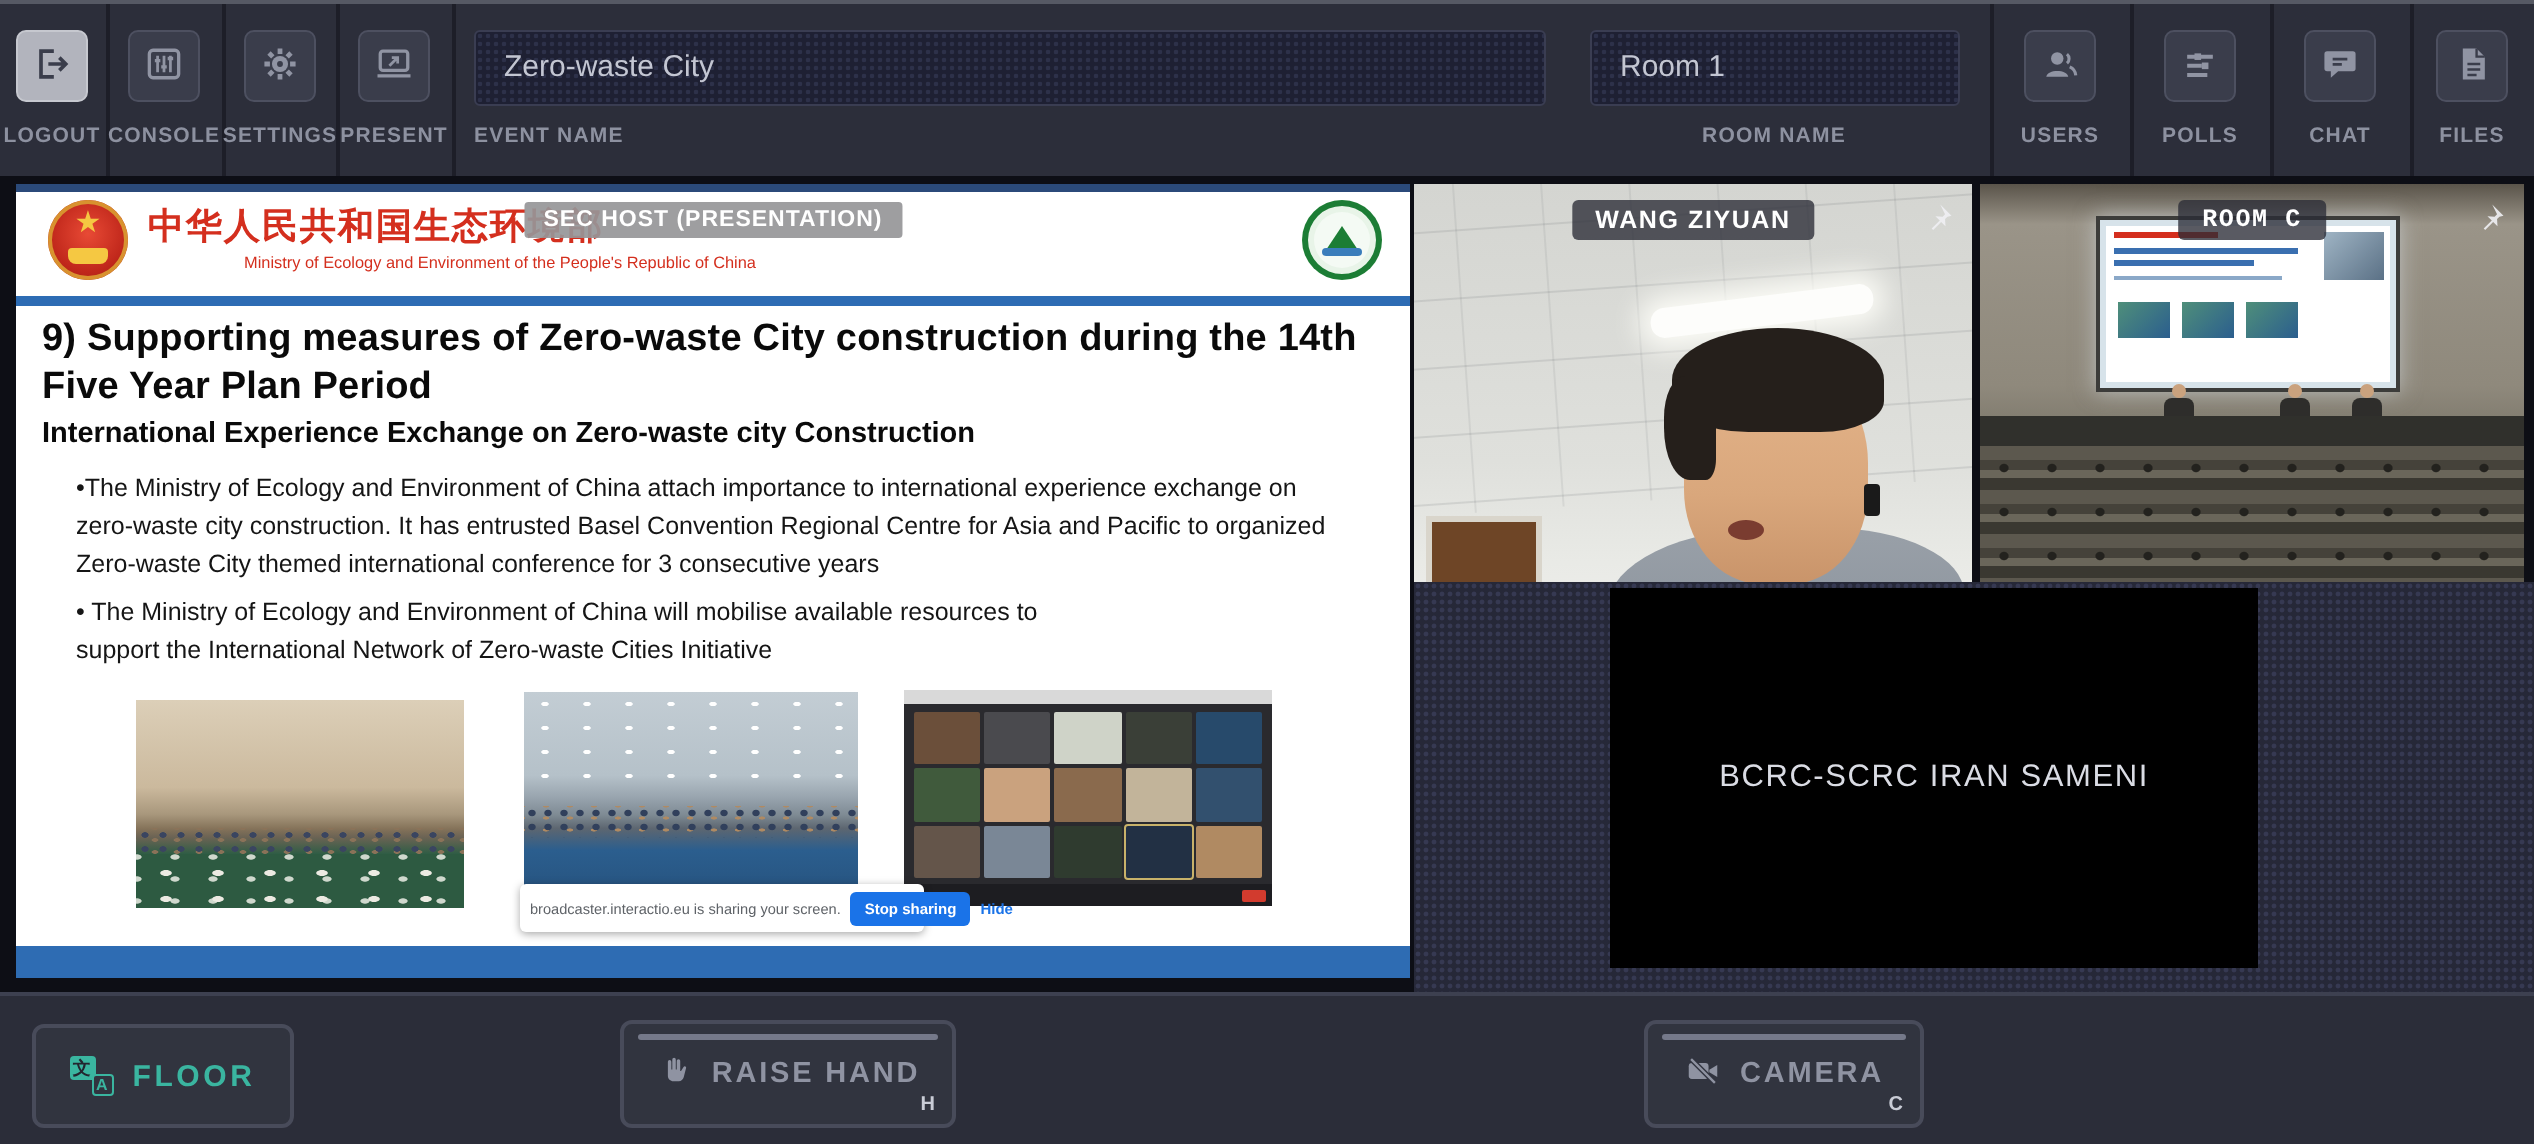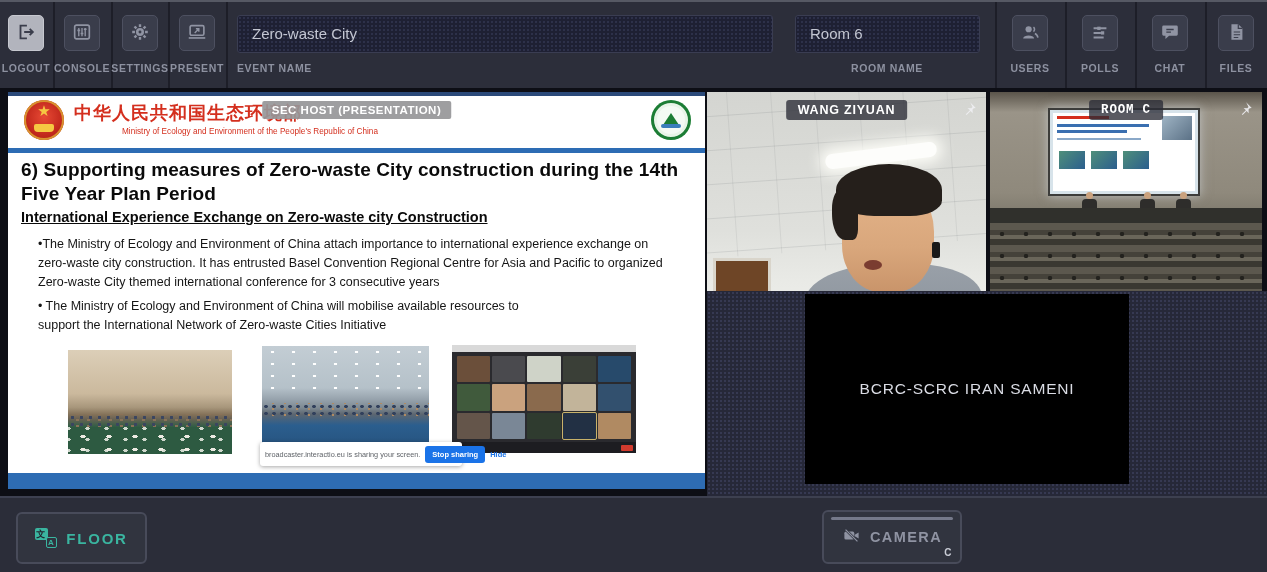--- a/index.html
+++ b/index.html
@@ -28,21 +28,21 @@
   .emblem::before { content:"★"; position:absolute; left:0; right:0; top:2px; text-align:center; color:#f5c842; font-size:15px; }
   .emblem::after { content:""; position:absolute; left:10px; bottom:8px; width:20px; height:8px; background:#f5c842; border-radius:2px 2px 4px 4px; }
   .ministry { position:absolute; left:66px; top:5px; }
   .ministry-cn { font-size:18px; font-weight:bold; color:#d42f1e; letter-spacing:1px; font-family:"DejaVu Sans", sans-serif; }
   .ministry-en { font-size:8.2px; color:#d42f1e; margin-top:2px;margin-left:48px; }
   .mee-logo { position:absolute; right:14px; top:4px; width:40px; height:40px; border-radius:50%; background:#f4faf4; box-shadow:inset 0 0 0 3px #1c7d35, inset 0 0 0 6px #e8f4e8; }
   .mee-logo::before { content:""; position:absolute; left:12px; top:13px; width:0; height:0; border-left:8px solid transparent; border-right:8px solid transparent; border-bottom:12px solid #1c7d35; }
   .mee-logo::after { content:""; position:absolute; left:10px; top:24px; width:20px; height:4px; background:#3a7dbb; border-radius:2px; }
   .slide-divider { position:absolute; left:0; top:56px; width:100%; height:5px; background:#2d6cb4; }
   .slide-title { position:absolute; left:13px; top:66px; width:674px; font-size:19px; font-weight:bold; color:#0a0a0a; line-height:1.27; letter-spacing:0.1px; }
-  .slide-subtitle { position:absolute; left:13px; top:117px; width:674px; font-size:14.5px; font-weight:bold; color:#0a0a0a;text-decoration:underline; }
+  .slide-subtitle { position:absolute; left:13px; top:117px; width:674px; font-size:14.5px; font-weight:bold; color:#0a0a0a; }
   .slide-bullet { position:absolute; left:30px; width:636px; font-size:12.5px; color:#151515; line-height:1.52; }
   .bullet-1 { top:143px; }
   .bullet-2 { top:205px; width:520px; }
   .photo { position:absolute; overflow:hidden; }
   .photo-1 { left:60px; top:258px; width:164px; height:104px;
     background:linear-gradient(180deg,#dccfb8 0%,#cbb99d 42%,#a8977c 55%,#847259 62%,#6b6354 66%,#2f5d45 74%,#2d5a41 100%); }
   .photo-1 .crowd { position:absolute; left:0; top:62%; width:100%; height:16%;
     background-image:radial-gradient(#3a4560 1.6px, transparent 2px), radial-gradient(#8a7258 1.4px, transparent 1.9px);
     background-size:9px 7px, 11px 6px; background-position:0 0, 4px 3px; }
   .photo-1 .tables { position:absolute; left:0; bottom:0; width:100%; height:26%;
@@ -176,21 +176,21 @@
             <rect x="4.5" y="5" width="15" height="10.5" rx="1.5" fill="none" stroke="currentColor" stroke-width="1.8"></rect>
             <path d="M3 18.5h18" stroke="currentColor" stroke-width="1.8"></path>
             <path d="M9.5 13L14 8.5M10.8 8.5H14v3.2" fill="none" stroke="currentColor" stroke-width="1.5"></path>
           </svg></span>
     </button>
     <div class="tb-label" style="left:197px">PRESENT</div>
 
     <div class="tb-input" style="left:237px; width:536px">Zero-waste City</div>
     <div class="tb-field-label" style="left:237px">EVENT NAME</div>
 
-    <div class="tb-input" style="left:795px; width:185px">Room 6</div>
+    <div class="tb-input" style="left:795px; width:185px">Room 1</div>
     <div class="tb-field-label" style="left:887px; transform:translateX(-50%)">ROOM NAME</div>
 
     <button class="tb-btn" style="left:1012px">
       <span><svg viewBox="0 0 24 24" width="22" height="22">
             <circle cx="10.5" cy="9" r="3.4" fill="currentColor"></circle>
             <path d="M4.5 19c.6-4.2 11.4-4.2 12 0z" fill="currentColor"></path>
             <path d="M15.8 6.6a3.3 3.3 0 010 5M17.3 13.6c2.1.9 3.1 2.5 3.3 4.6" fill="none" stroke="currentColor" stroke-width="1.7"></path>
           </svg></span>
     </button>
     <div class="tb-label" style="left:1030px">USERS</div>
@@ -229,21 +229,21 @@
       <div class="slide-header">
         <div class="emblem"></div>
         <div class="ministry">
           <div class="ministry-cn">中华人民共和国生态环境部</div>
           <div class="ministry-en">Ministry of Ecology and Environment of the People's Republic of China</div>
         </div>
         <div class="mee-logo"></div>
       </div>
       <div class="slide-divider"></div>
 
-      <div class="slide-title">6)  Supporting measures of  Zero-waste City construction during the 14th Five Year Plan Period</div>
+      <div class="slide-title">9)  Supporting measures of  Zero-waste City construction during the 14th Five Year Plan Period</div>
       <div class="slide-subtitle">International Experience Exchange on Zero-waste city Construction</div>
       <div class="slide-bullet bullet-1">•The Ministry of Ecology and Environment of China attach importance to international experience  exchange on zero-waste city construction. It has entrusted Basel Convention Regional Centre for Asia and Pacific to organized Zero-waste City themed international conference for 3 consecutive years</div>
       <div class="slide-bullet bullet-2">• The Ministry of Ecology and Environment of China will mobilise available resources to support the International Network of Zero-waste Cities Initiative</div>
 
       <div class="photo photo-1">
         <div class="crowd"></div>
           <div class="tables"></div>
       </div>
       <div class="photo photo-2">
         <div class="lights"></div>
@@ -343,20 +343,28 @@
   <footer class="bottombar">
 
     <button class="bb-btn btn-floor">
       <span class="floor-icon">
         <span class="fz">文</span>
         <span class="fa">A</span>
       </span>
       <span>FLOOR</span>
     </button>
 
+    <button class="bb-btn btn-raise">
+      <span class="bb-accent"></span>
+      <span><svg viewBox="0 0 24 24" fill="currentColor">
+            <path d="M7.5 13V6.2a1.1 1.1 0 012.2 0V11h.6V4.8a1.1 1.1 0 012.2 0V11h.6V5.6a1.1 1.1 0 012.2 0V12h.5l1.6-2.6c.5-.8 1.9-.3 1.6.7l-1.5 5.9c-.4 1.5-1.6 2.5-3.1 2.5h-3.4c-1.9 0-3.5-1.5-3.5-3.5z"></path>
+          </svg></span>
+      <span>RAISE HAND</span>
+      <span class="bb-shortcut">H</span>
+    </button>
 
 
     <button class="bb-btn btn-cam">
       <span class="bb-accent"></span>
       <span><svg viewBox="0 0 24 24">
             <rect x="3" y="7" width="12.5" height="10" rx="2" fill="currentColor"></rect>
             <path d="M16 11.2l5-3v7.6l-5-3z" fill="currentColor"></path>
             <path d="M4.5 4.5l15 15" stroke="#31343f" stroke-width="3.2"></path>
             <path d="M4.5 4.5l15 15" stroke="currentColor" stroke-width="1.5"></path>
           </svg></span>

